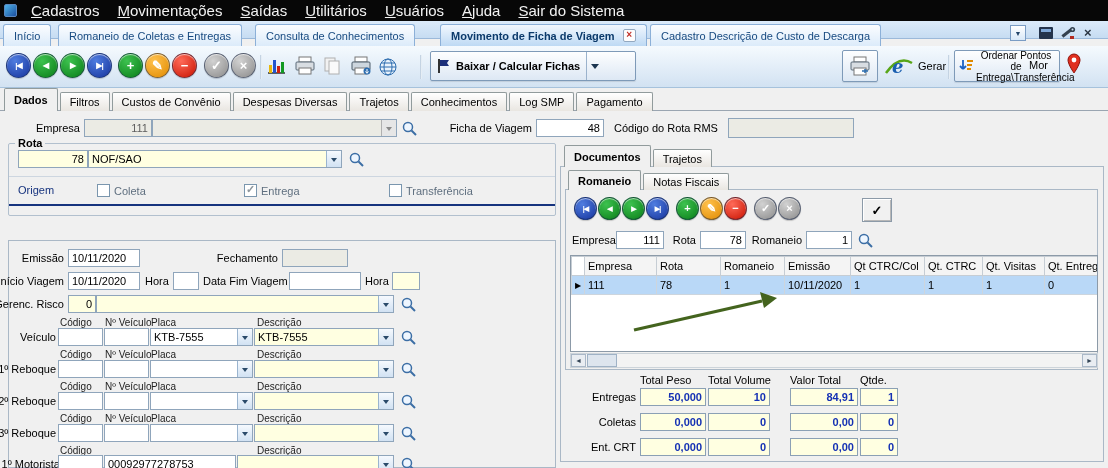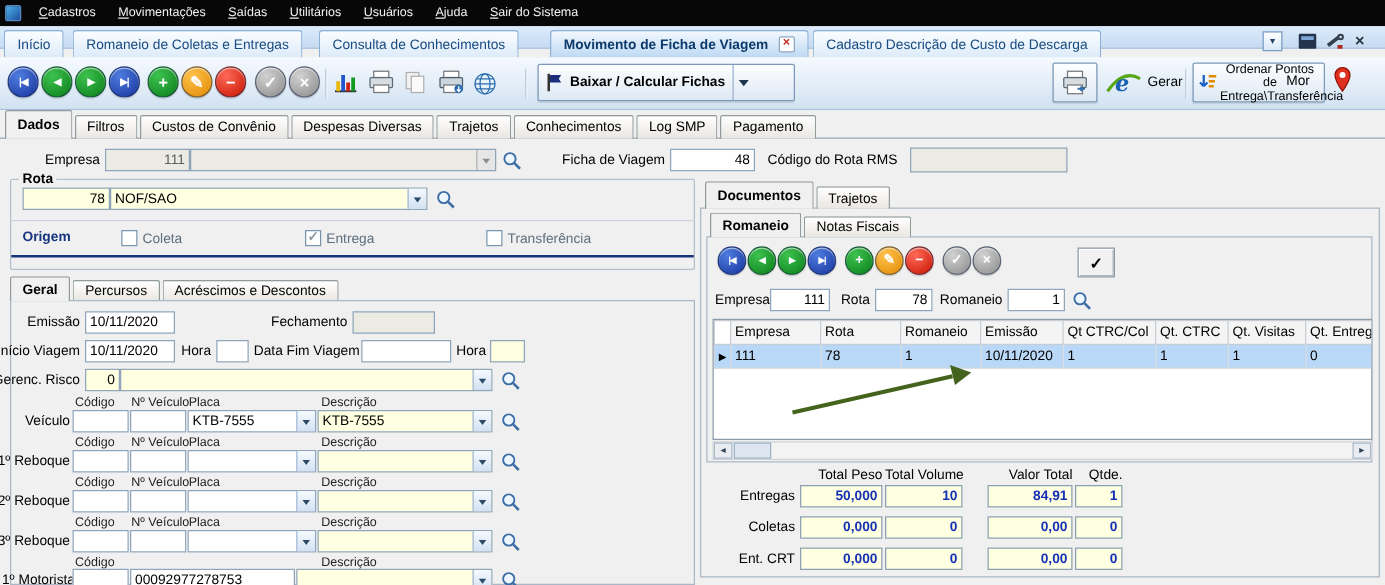--- a/index.html
+++ b/index.html
@@ -1,21 +1,21 @@
 <!DOCTYPE html>
 <html><head>
 <meta charset="utf-8">
 <style>
 *{margin:0;padding:0;box-sizing:border-box}
 body{margin:0;background:#fff}
 .screen{position:relative;width:1108px;height:468px;background:#f0f0f0;font-family:"Liberation Sans",sans-serif;font-size:11px;color:#000;overflow:hidden}
 
 .menubar{position:absolute;left:0;top:0;width:100%;height:21px;background:#070707;display:flex;align-items:center;color:#f2f2f2}
 .appicon{width:13px;height:13px;margin:0 5px 0 4px;border-radius:2px;background:linear-gradient(135deg,#4fb3e8,#1b4fa0);border:1px solid #5a88c0}
-.menu-item{padding:0 9px;font-size:10px;line-height:21px;white-space:nowrap}
+.menu-item{padding:0 9px;font-size:15px;line-height:21px;white-space:nowrap}
 .menu-item::first-letter{text-decoration:underline}
 
 .wtabs{position:absolute;left:0;top:21px;width:100%;height:18px;background:linear-gradient(#dcebfa,#c6dcf2);border-bottom:1px solid #9bb9da}
 .wtab{position:absolute;top:3px;height:22px;display:flex;align-items:center;padding:0 10px;border:1px solid #8cb0d8;border-bottom:none;border-radius:3px 3px 0 0;background:linear-gradient(#fbfdff,#dcebfa);color:#174a80;white-space:nowrap}
 .wtab.active{background:linear-gradient(#f2f8fe,#bed9f4);font-weight:bold;color:#0c3a6b}
 .closebox{width:13px;height:13px;margin-left:8px;background:#fdfdfd;border:1px solid #92a8c0;color:#c03028;font-size:10px;font-weight:bold;line-height:10px;text-align:center;border-radius:2px}
 .smallbox{position:absolute;width:16px;height:16px;border:1px solid #7a9cc4;background:linear-gradient(#ffffff,#d8e8f8);display:flex;align-items:center;justify-content:center;font-size:7px;color:#23456a}
 
 .toolbar{position:absolute;left:0;top:46px;width:100%;height:42px;background:linear-gradient(#f5fafe,#d2e2f2);border-bottom:1px solid #a6c2dc}
 .vsep{position:absolute;width:2px;height:24px;background:linear-gradient(90deg,#b4c7da,#f6fafd)}
@@ -71,21 +71,21 @@
 .gtable td{border:1px solid #cdd5dd;font-size:11px;padding:2px 3px;height:19px;white-space:nowrap;overflow:hidden}
 .gtable tr.sel td{background:#b9d8f7}
 .gtable .ind{background:#fff;font-size:8px;text-align:center;padding:0}
 
 .hscroll{position:absolute;height:15px;background:#f3f3f3;border:1px solid #cdd4da;display:flex;align-items:center}
 .sbtn{width:15px;height:13px;background:#e9edf2;border:1px solid #aab8c8;display:flex;align-items:center;justify-content:center;font-size:7px;color:#345;flex:none}
 .sthumb{width:30px;height:13px;background:#dde5ee;border:1px solid #9fb2c6;margin-left:1px;flex:none}
 .strack{flex:1}
 
 .sumfld{position:absolute;height:18px;background:#ffffe1;border:1px solid #8ba0b5;color:#1531b4;font-weight:bold;display:flex;align-items:center;justify-content:flex-end;padding:0 3px}
-.sumhdr{position:absolute;text-align:right;white-space:nowrap}
+.sumhdr{position:absolute;text-align:left;white-space:nowrap}
 .sqbtn{position:absolute;background:#f1f1f1;border:1px solid #8c9aa8;box-shadow:inset 1px 1px 0 #fff, inset -1px -1px 0 #b8b8b8;display:flex;align-items:center;justify-content:center;font-weight:bold;font-size:13px}
 .arrow-overlay{position:absolute;z-index:6;pointer-events:none}
 </style>
 </head>
 <body>
 
 <div class="screen">
 
   <div class="menubar">
     <span class="appicon"></span>
@@ -312,40 +312,29 @@
     <span class="val">NOF/SAO</span>
       <span class="dd"></span>
   </div>
   <span class="mag" style="left:348px;top:151px">
     <svg width="17" height="17">
         <circle cx="7" cy="7" r="4.5" fill="#eef6ff" stroke="#3c6ea5" stroke-width="1.5"></circle>
         <line x1="10.5" y1="10.5" x2="15" y2="15" stroke="#3c6ea5" stroke-width="2"></line>
       </svg>
   </span>
   <div style="position:absolute;left:9px;top:176px;width:546px;height:30px;border-top:1px solid #cdd6e0;border-bottom:2px solid #16337e"></div>
-  <span class="lbl" style="left:18px;top:184px;font-weight:bold;color:#16337e">Origem</span>
+  <span class="lbl" style="left:18px;top:184px;font-weight:normal;color:#16337e">Origem</span>
   <span class="cb" style="left:97px;top:184px"></span>
   <span class="lbl" style="left:114px;top:185px;color:#5f6f7f">Coleta</span>
   <span class="cb checked" style="left:244px;top:184px"></span>
   <span class="lbl" style="left:261px;top:185px;color:#5f6f7f">Entrega</span>
   <span class="cb" style="left:389px;top:184px"></span>
   <span class="lbl" style="left:406px;top:185px;color:#5f6f7f">Transferência</span>
 
   <div class="hline" style="left:8px;top:240px;width:548px"></div>
-  <div class="ptabrow" style="left:8px;top:221px;height:20px">
-    <div class="ptab active short">
-        <span>Geral</span>
-      </div>
-    <div class="ptab" style="height:17px">
-        <span>Percursos</span>
-      </div>
-    <div class="ptab" style="height:17px">
-        <span>Acréscimos e Descontos</span>
-      </div>
-  </div>
   <div class="panel" style="left:8px;top:240px;width:548px;height:228px"></div>
 
   <span class="lbl" style="right:1044px;top:252px">Emissão</span>
   <div class="fld" style="left:68px;top:249px;width:72px">10/11/2020</div>
   <span class="lbl r" style="left:210px;top:252px;width:68px">Fechamento</span>
   <div class="fld dis" style="left:282px;top:249px;width:66px"></div>
 
   <span class="lbl" style="right:1044px;top:275px">Início Viagem</span>
   <div class="fld" style="left:68px;top:272px;width:72px">10/11/2020</div>
   <span class="lbl" style="left:145px;top:275px">Hora</span>

